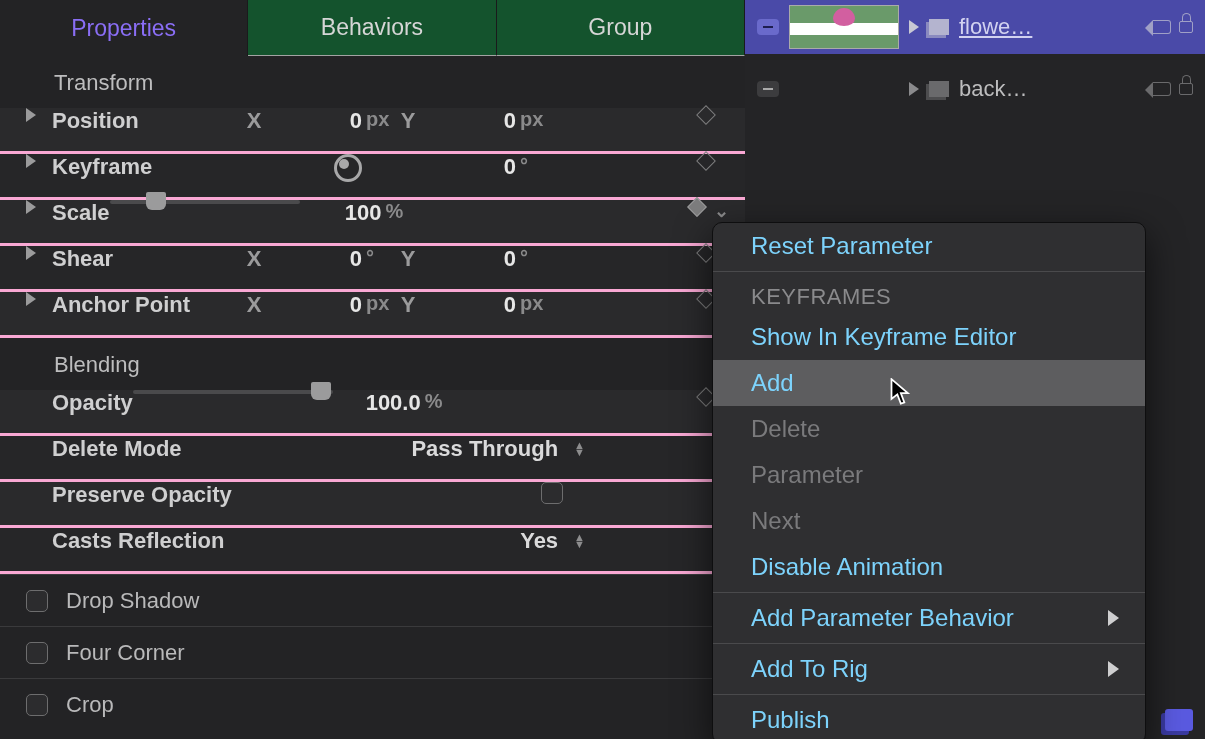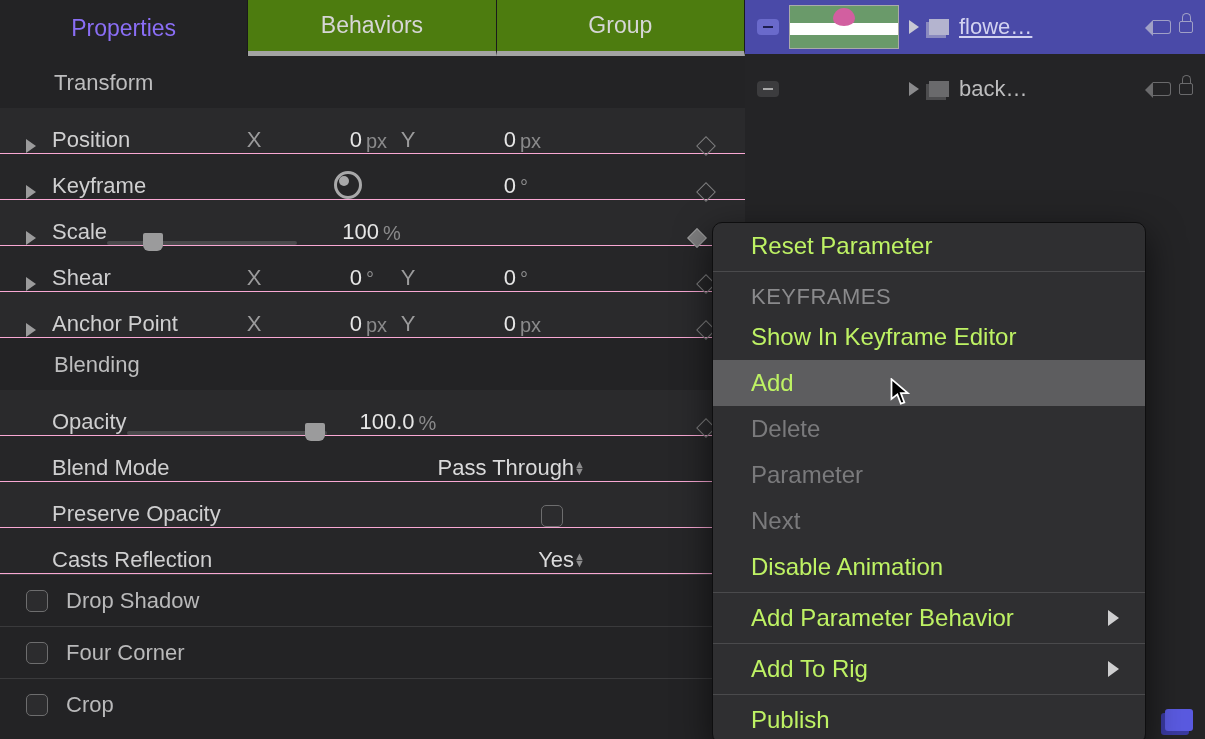--- a/index.html
+++ b/index.html
@@ -1,42 +1,42 @@
 <!DOCTYPE html>
 <html><head>
 <meta charset="utf-8">
 <style>
   * { box-sizing: border-box; margin: 0; padding: 0; font-family: -apple-system, "Helvetica Neue", Arial, sans-serif; }
   body { background: #1d1d1f; color: #b9b9ba; width: 1205px; height: 739px; overflow: hidden; position: relative; font-size: 22px; }
 
   
   .inspector { position: absolute; left: 0; top: 0; width: 745px; height: 739px; background: #232325; }
   .tabs { display: flex; height: 56px; }
-  .tab { flex: 1; display: flex; align-items: center; justify-content: center; background: #4d7c0f; color: #d6d6d6; border-right: 1px solid #1a1a1c; border-bottom: 5px solid #a3a3a3; font-size: 23px; }
+  .tab { flex: 1; display: flex; align-items: center; justify-content: center; background: #14532d; color: #d6d6d6; border-right: 1px solid #1a1a1c; border-bottom: 1px solid #a3a3a3; font-size: 23px; }
   .tab.active { background: #232325; color: #8a6ef5; border-bottom: none; font-weight: 500; }
 
   .section-title { padding: 14px 26px 12px 54px; font-size: 22px; color: #bdbdbe; }
-  .row { height: 46px; display: flex; align-items: flex-end; background: #2a2a2c; border-bottom: 1px solid #f9a8d4; padding-left: 26px; padding-right: 10px; }
+  .row { height: 46px; display: flex; align-items: flex-start; background: #2a2a2c; border-bottom: 3px solid #f9a8d4; padding-left: 26px; padding-right: 10px; font-weight: bold; }
   .row.alt { background: #262628; }
   .disc { width: 0; height: 0; border-left: 10px solid #9b9b9c; border-top: 7px solid transparent; border-bottom: 7px solid transparent; margin-right: 16px; }
   .row-label { flex: 0 0 190px; color: #cfcfd0; font-size: 22px; white-space: nowrap; }
   .ax-label { color: #9b9b9c; font-size: 22px; width: 24px; text-align: center; }
   .valcell { width: 96px; text-align: right; color: #e6e6e6; font-size: 22px; }
   .unit { width: 34px; color: #8a8a8b; font-size: 20px; padding-left: 4px; }
 
   .kf { width: 14px; height: 14px; transform: rotate(45deg); border: 1.5px solid #7d7d7e; margin-left: auto; margin-right: 22px; }
   .kf.filled { background: #7d7d7e; border-color: #9a9a9b; }
   .chev-v { color: #8a8a8b; font-size: 18px; margin-left: -12px; margin-right: 6px; }
 
   .slider { flex: 0 0 190px; height: 4px; background: #4a4a4c; position: relative; border-radius: 2px; margin-right: 8px; }
   .slider-knob { position: absolute; top: -8px; width: 20px; height: 18px; background: #9b9b9c; border-radius: 2px 2px 6px 6px; }
   .rot-dial { width: 28px; height: 28px; border: 3px solid #a8a8a9; border-radius: 50%; position: relative; margin-left: 8px; }
   .rot-dial::after { content: ""; position: absolute; width: 10px; height: 10px; background: #a8a8a9; border-radius: 50%; top: 2px; left: 2px; }
 
-  .select { display: flex; align-items: center; gap: 0; color: #dadadb; }
+  .select { display: flex; align-items: center; gap: 16px; color: #dadadb; }
   .ud { display: inline-flex; flex-direction: column; line-height: 7px; font-size: 11px; color: #8d8d8e; }
 
   .cb { width: 22px; height: 22px; border: 1.5px solid #6d6d6e; border-radius: 5px; background: #2c2c2e; margin-right: 18px; }
   .toggle-row { height: 52px; display: flex; align-items: center; padding-left: 26px; background: #232325; text-align: center; }
   .toggle-row.divider { border-top: 1px solid #3a3a3c; }
 
   
   .timeline { position: absolute; left: 745px; top: 0; right: 0; bottom: 0; background: #242426; }
   .tl-row { display: flex; align-items: center; height: 54px; padding: 0 12px; gap: 10px; }
   .tl-row.sel { background: #4a4aa8; color: #e8e8f5; }
@@ -55,21 +55,21 @@
   .tag-icon.dark{border-color:#6a6a6c;}
   .tag-icon.dark::before{border-right-color:#6a6a6c;}
   .lock-icon{width:14px;height:12px;border:1.5px solid #a0a0c6;border-radius:2px;position:relative;}
   .lock-icon::before{content:"";position:absolute;top:-9px;left:2px;width:7px;height:8px;border:1.5px solid #a0a0c6;border-bottom:none;border-radius:5px 5px 0 0;}
   .lock-icon.dark,.lock-icon.dark::before{border-color:#6a6a6c;}
 
   .tl-footer { position:absolute; bottom:8px; right:12px; width:28px;height:22px;background:#5a5ae0;border-radius:3px;box-shadow:-4px 4px 0 #3a3aa0;}
 
   
   .menu { position: absolute; left: 712px; top: 222px; width: 434px; background: #2f2f31; border: 1px solid #0e0e0f; border-radius: 10px; box-shadow: 0 12px 36px rgba(0,0,0,0.6); overflow: hidden; }
-  .menu-item { padding: 9px 26px 9px 38px; font-size: 24px; color: #bef264; display:flex; align-items:center; }
+  .menu-item { padding: 9px 26px 9px 38px; font-size: 24px; color: #7dd3fc; display:flex; align-items:center; }
   .menu-item.hover { background: #5d5d5f; }
   .menu-item.disabled { color: #7a7a7c; }
   .menu-sep { height: 1px; background: #4a4a4c; margin: 2px 0; }
   .menu-header { padding: 10px 26px 4px 38px; font-size: 22px; color: #8a8a8c; letter-spacing: 0.5px; }
   .menu-arrow { margin-left:auto; width:0;height:0;border-left:11px solid #cfcfd0;border-top:8px solid transparent;border-bottom:8px solid transparent;}
 
   .cursor { position: absolute; left: 890px; top: 378px; pointer-events:none; }
   .cursor svg { width: 24px; height: 28px; }
 </style>
 </head>
@@ -154,21 +154,21 @@
     <div class="slider" style="flex:0 0 200px">
         <div class="slider-knob" style="left:178px"></div>
       </div>
     <span class="valcell" style="width:80px">100.0</span>
     <span class="unit">%</span>
     <span class="kf"></span>
   </div>
 
   <div class="row alt">
     <span style="width:26px"></span>
-    <span class="row-label">Blend Mode</span>
+    <span class="row-label">Delete Mode</span>
     <span style="flex:1"></span>
     <span class="select">
       <span>Pass Through</span>
       <span class="ud">
           <span>▲</span>
           <span>▼</span>
         </span>
     </span>
     <span style="width:150px"></span>
   </div>

